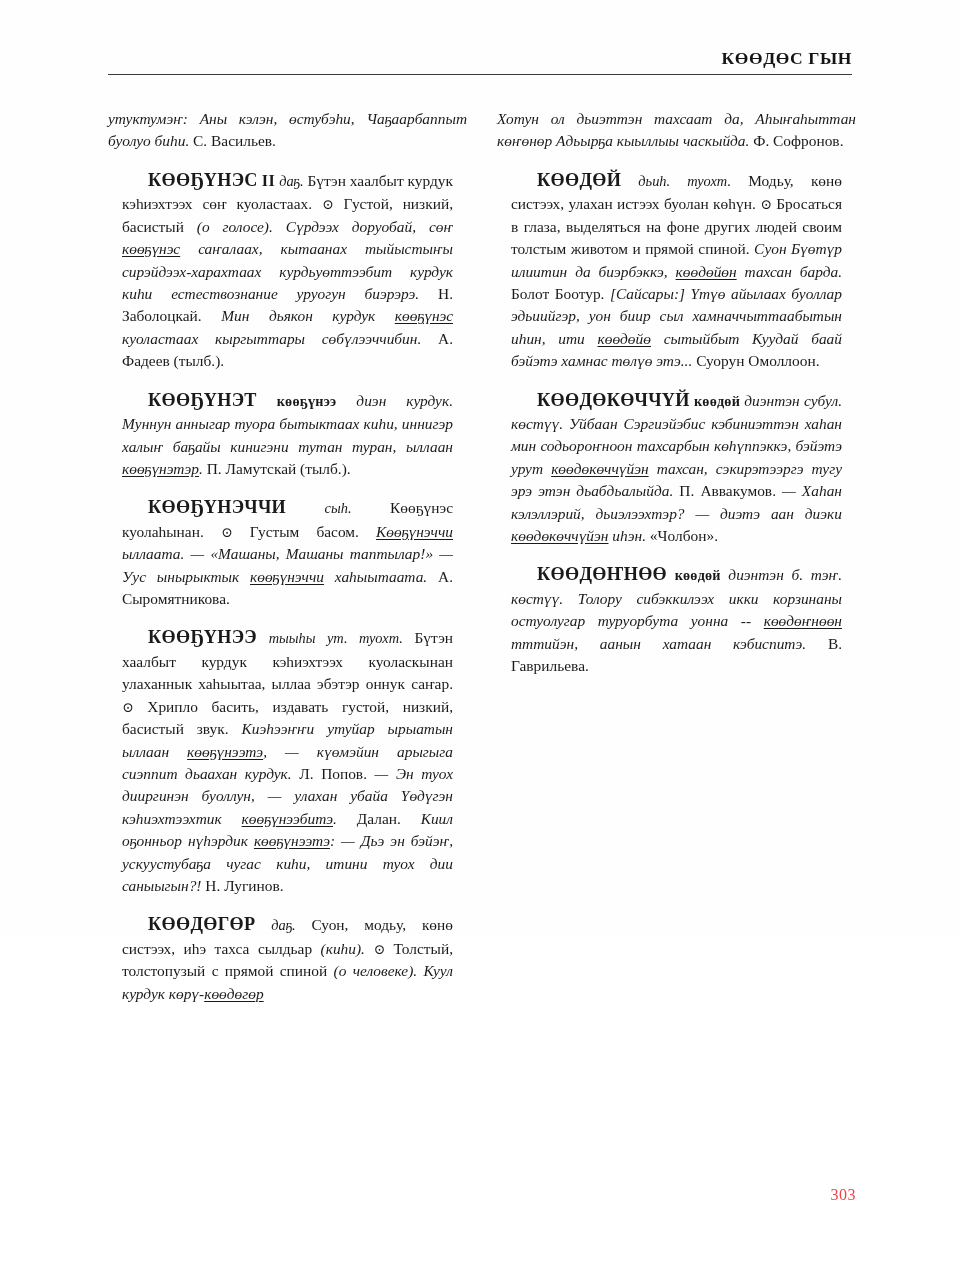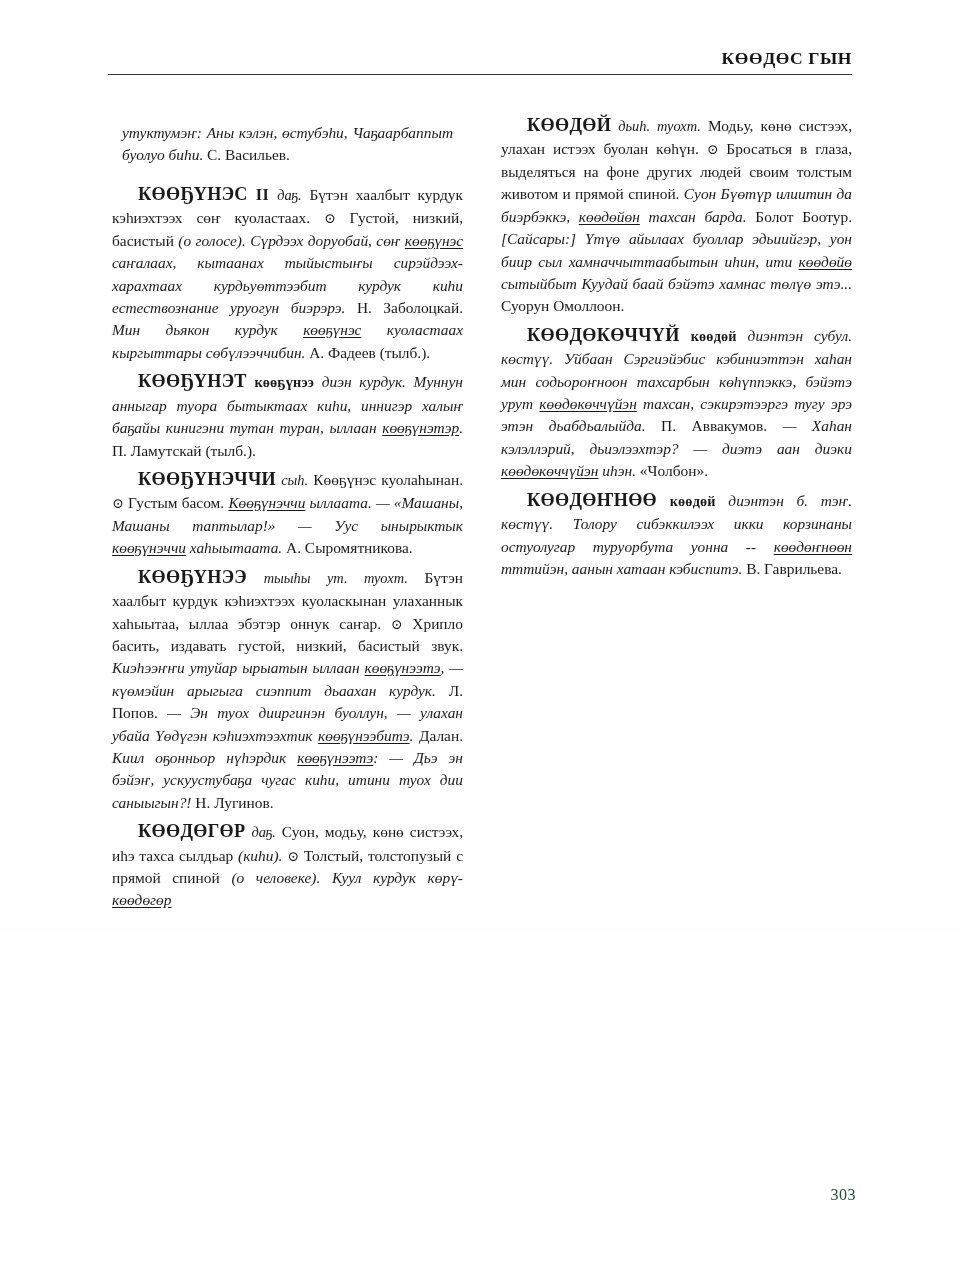--- a/index.html
+++ b/index.html
@@ -61,26 +61,26 @@
     width: 359px;
     font-size: 15.4px;
     line-height: 1.455;
     text-align: justify;
     text-justify: inter-word;
     hyphens: manual;
   }
 
   
   .entry {
-    margin: 4px;
+    margin: 14px;
     text-indent: 26px;
     text-align: justify;
   }
   .cont {
-    margin: 14px;
+    margin: 0;
     text-indent: 0;
     text-align: justify;
   }
 
   
   .hw {
     font-weight: bold;
     font-size: 18.2px;
     letter-spacing: 0.3px;
     white-space: nowrap;
@@ -122,21 +122,21 @@
     font-size: 14px;
     letter-spacing: 0;
   }
 
   
   .folio {
     position: absolute;
     right: 103px;
     top: 1186px;
     font-size: 16px;
-    color: #14532d;
+    color: #ef4444;
     letter-spacing: 0.5px;
   }
 </style>
 </head>
 <body>
 
 <div class="page">
 
   <div class="header-zone">
     <div class="running-head">КӨӨДӨС ГЫН</div>
@@ -156,20 +156,21 @@
       <p class="entry"><span class="hw">КӨӨҔҮНЭЧЧИ</span> <span class="gram">сыh.</span><span class="def"> Көөҕүнэс куолаhынан.</span> <span class="bullseye">⊙</span><span class="def"> Густым  басом.</span><span class="ex"> </span><span class="kw">Көөҕүнэччи</span><span class="ex"> ыллаата. — «Машаны, Машаны таптылар!» — Уус ынырыктык </span><span class="kw">көөҕүнэччи</span><span class="ex"> хаhыытаата.</span><span class="src"> А. Сыромятникова.</span></p>
 
       <p class="entry"><span class="hw">КӨӨҔҮНЭЭ</span> <span class="gram">тыыhы ут. туохт.</span><span class="def"> Бүтэн хаалбыт курдук кэhиэхтээх куоласкынан улаханнык хаhыытаа, ыллаа эбэтэр оннук саҥар.</span> <span class="bullseye">⊙</span><span class="def"> Хрипло басить, издавать густой, низкий, басистый звук.</span><span class="ex"> Киэhээҥҥи утуйар ырыатын ыллаан </span><span class="kw">көөҕүнээтэ</span><span class="ex">, — күөмэйин арыгыга сиэппит дьаахан курдук.</span><span class="src"> Л. Попов.</span><span class="ex"> — Эн туох дииргинэн буоллун, — улахан убайа Үөдүгэн кэhиэхтээхтик </span><span class="kw">көөҕүнээбитэ</span><span class="ex">.</span><span class="src"> Далан.</span><span class="ex"> Киил оҕонньор нүhэрдик </span><span class="kw">көөҕүнээтэ</span><span class="ex">: — Дьэ эн бэйэҥ, ускуустубаҕа чугас киhи, итини туох дии саныыгын?!</span><span class="src"> Н. Лугинов.</span></p>
 
       <p class="entry"><span class="hw">КӨӨДӨГӨР</span> <span class="gram">даҕ.</span><span class="def"> Суон, модьу, көнө систээх, иhэ тахса сылдьар</span> <span class="ex">(киhи).</span> <span class="bullseye">⊙</span><span class="def"> Толстый, толстопузый с прямой спиной</span> <span class="ex">(о человеке).</span><span class="ex"> Куул курдук көрү-</span><span class="kw">көөдөгөр</span></p>
 
     </div>
 
     <div class="col">
 
+      <p class="cont"><span class="ex">Хотун ол дьиэттэн тахсаат да, Аhыҥаhыттан көҥөнөр Адьырҕа кыыллыы часкыйда.</span><span class="src"> Ф. Софронов.</span></p>
 
       <p class="entry"><span class="hw">КӨӨДӨЙ</span> <span class="gram">дьuh. туохт.</span><span class="def"> Модьу, көнө систээх, улахан истээх буолан көhүн.</span> <span class="bullseye">⊙</span><span class="def"> Бросаться в глаза, выделяться на фоне других людей своим толстым животом и прямой спиной.</span><span class="ex"> Суон Бүөтүр илиитин да биэрбэккэ, </span><span class="kw">көөдөйөн</span><span class="ex"> тахсан барда.</span><span class="src"> Болот Боотур.</span><span class="ex"> [Сайсары:] Үтүө айылаах буоллар эдьиийгэр, уон биир сыл хамначчыттаабытын иhин, ити </span><span class="kw">көөдөйө</span><span class="ex"> сытыйбыт Куудай баай бэйэтэ хамнас төлүө этэ...</span><span class="src"> Суорун Омоллоон.</span></p>
 
       <p class="entry"><span class="hw">КӨӨДӨКӨЧЧҮЙ</span> <span class="bref">көөдөй</span> <span class="ex">диэнтэн субул. көстүү.</span><span class="ex"> Уйбаан Сэргиэйэбис кэбиниэттэн хаhан мин содьороҥноон тахсарбын көhүппэккэ, бэйэтэ урут </span><span class="kw">көөдөкөччүйэн</span><span class="ex"> тахсан, сэкирэтээргэ тугу эрэ этэн дьабдьалыйда.</span><span class="src"> П. Аввакумов.</span><span class="ex"> — Хаhан кэлэллэрий, дьиэлээхтэр? — диэтэ аан диэки </span><span class="kw">көөдөкөччүйэн</span><span class="ex"> иhэн.</span><span class="src"> «Чолбон».</span></p>
 
       <p class="entry"><span class="hw">КӨӨДӨҤНӨӨ</span> <span class="bref">көөдөй</span> <span class="ex">диэнтэн б. тэҥ. көстүү.</span><span class="ex"> Толору сибэккилээх икки корзинаны остуолугар туруорбута уонна -- </span><span class="kw">көөдөҥнөөн</span><span class="ex"> тттийэн, аанын хатаан кэбиспитэ.</span><span class="src"> В. Гаврильева.</span></p>
 
 
 
 

